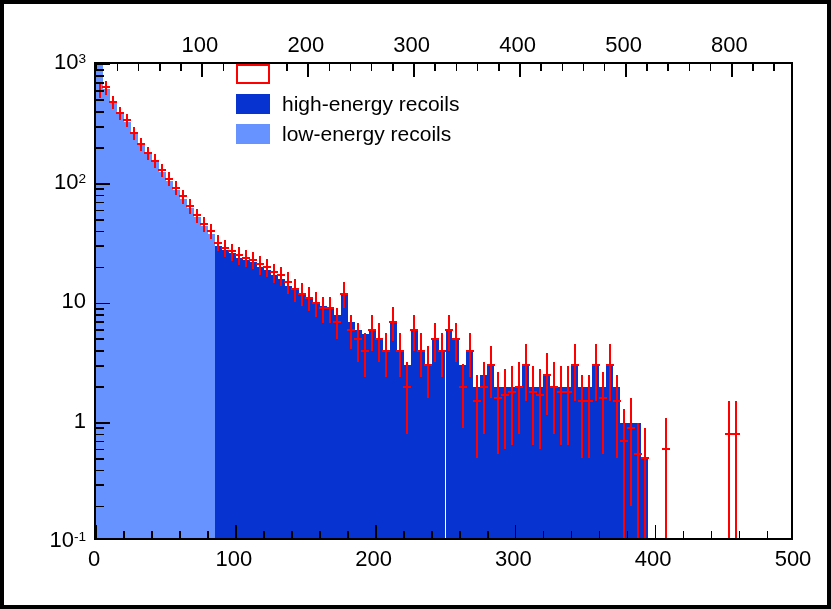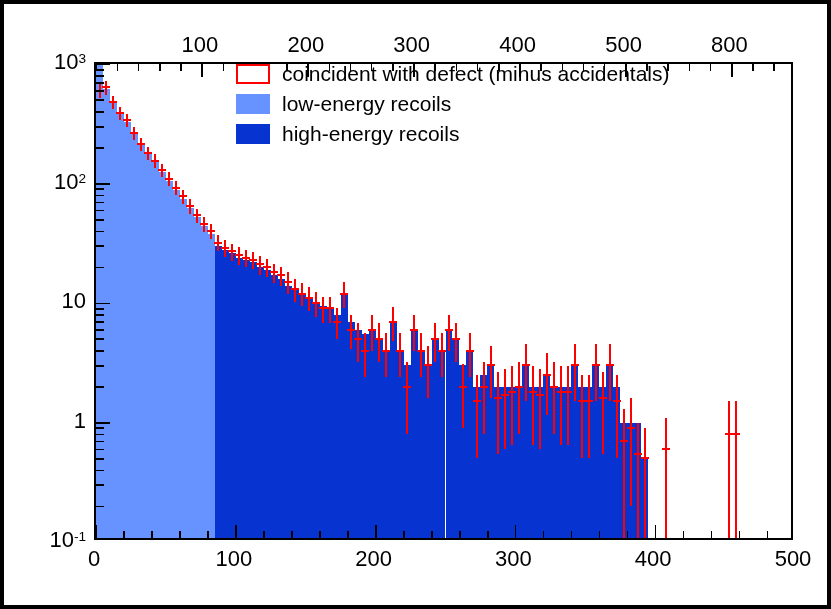--- a/index.html
+++ b/index.html
@@ -461,25 +461,24 @@
       <div class="tick-num" style="left:369.6px;top:542px;">200</div>
       <div class="tick-num" style="left:509.4px;top:542px;">300</div>
       <div class="tick-num" style="left:649.2px;top:542px;">400</div>
       <div class="tick-num" style="left:789px;top:542px;">500</div>
     </div>
 
 
   <div id="legend">
       <div class="leg-row">
         <span class="leg-swatch outline"></span>
-        <span class="leg-text">coincident with defect (minus accidentals)</span>
+      </div>
+      <div class="leg-row">
+        <span class="leg-swatch solidhigh"></span>
+        <span class="leg-text">high-energy recoils</span>
       </div>
       <div class="leg-row">
         <span class="leg-swatch solidlow"></span>
         <span class="leg-text">low-energy recoils</span>
       </div>
-      <div class="leg-row">
-        <span class="leg-swatch solidhigh"></span>
-        <span class="leg-text">high-energy recoils</span>
-      </div>
     </div>
 
 </div>
 
 </body></html>

